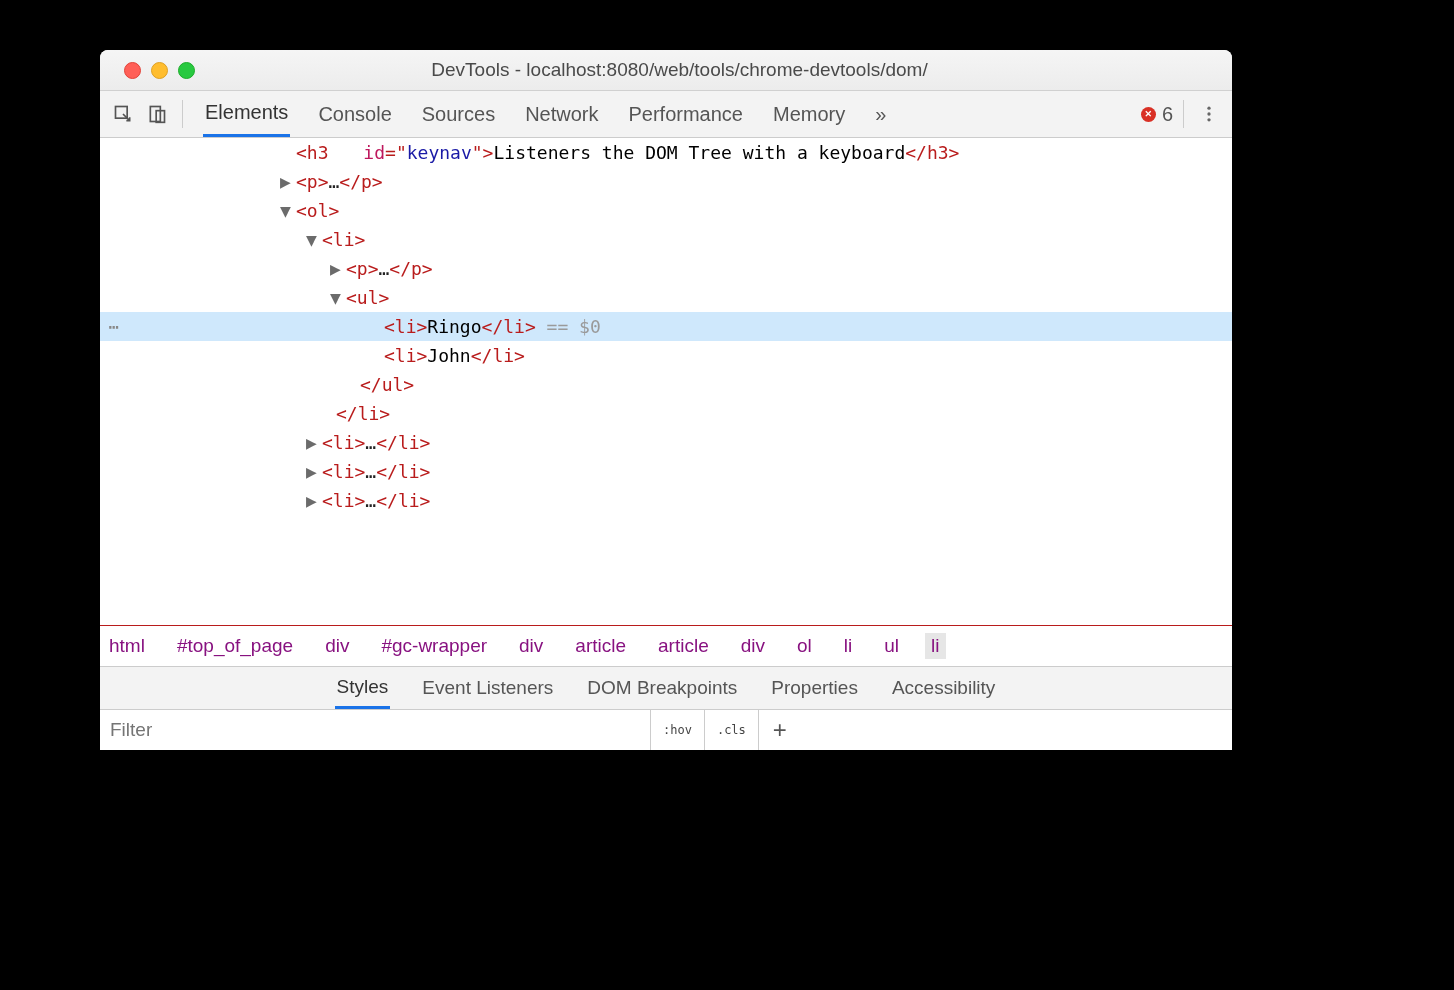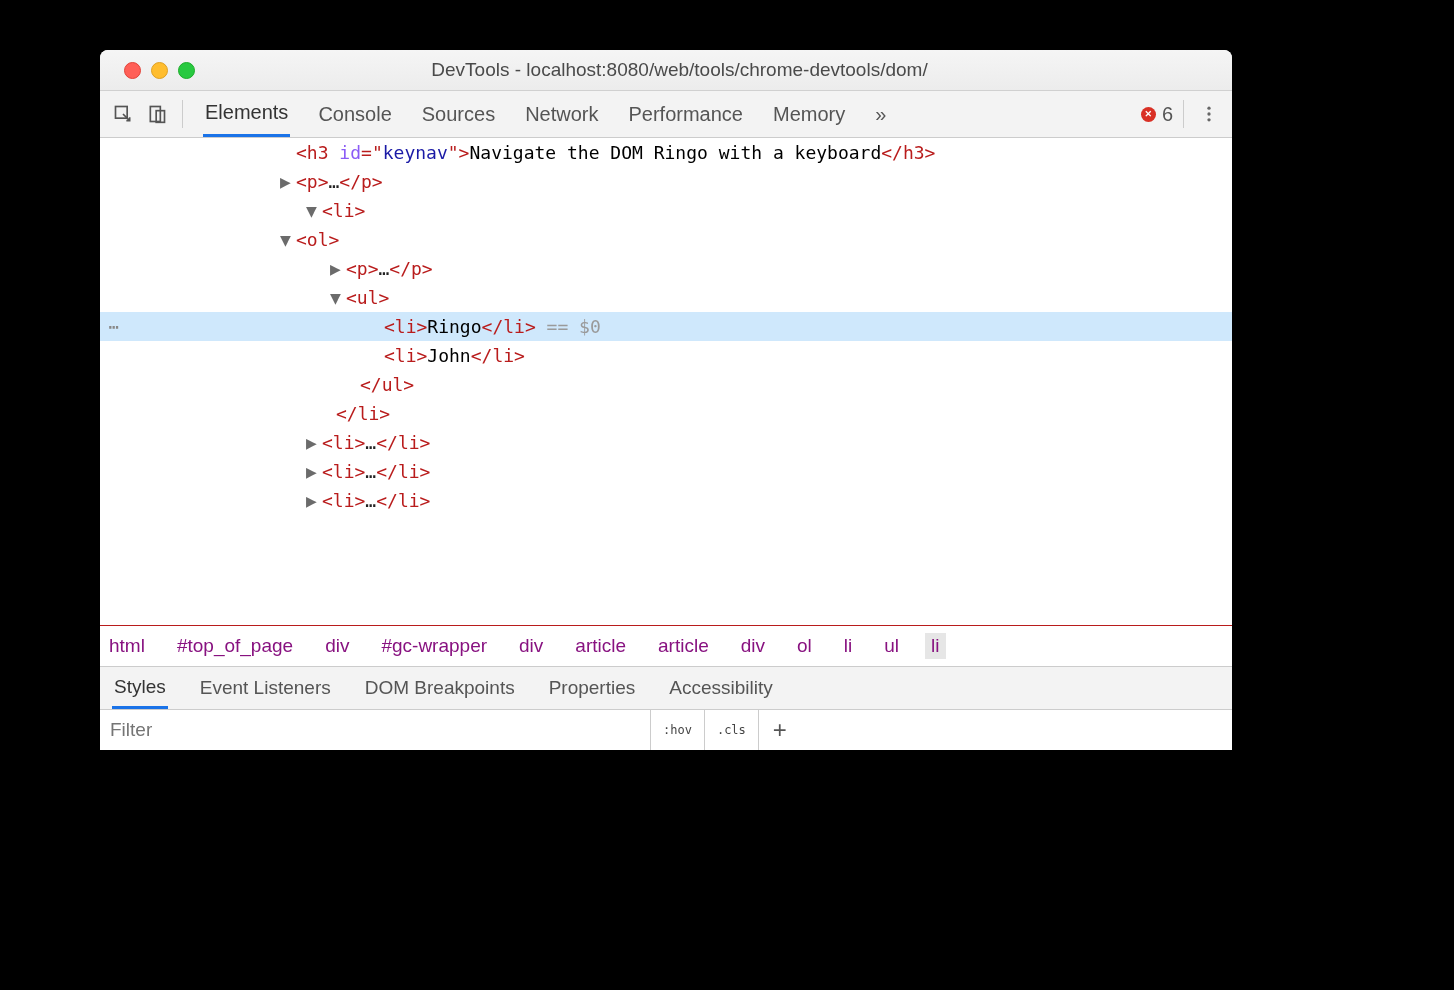--- a/index.html
+++ b/index.html
@@ -69,21 +69,21 @@
   line-height:29px;
   color:#222;
   position:relative;
 }
 .tree-row{white-space:nowrap;padding-left:0;}
 .tree-row.selected{background:#cfe8fc;}
 .gutter{display:inline-block;width:28px;text-align:center;color:#888;}
 .indent{display:inline-block;}
 .arrow{display:inline-block;width:14px;color:#6b6b6b;margin-right:2px;}
 .tag{color:#b91c1c;}
-.attr-name{color:#8b5cf6;}
+.attr-name{color:#be185d;margin-left:24px;}
 .attr-val{color:#1a1aa6;}
 .text{color:#000;}
 .hint{color:#9a9a9a;}
 .truncated{color:#222;}
 
 .crumb{
   height:40px;
   border-top:1px solid #b91c1c;
   display:flex;align-items:center;gap:4px;
   padding:0 3px;
@@ -97,20 +97,21 @@
 .crumb .sel{background:#e6e6e6;color:#881280;}
 
 .styletabs{
   height:42px;
   background:#f3f3f3;
   border-top:1px solid #ccc;
   display:flex;align-items:center;gap:30px;
   padding:0 12px;
   font-size:19px;color:#555;
   flex-shrink:0;
+  justify-content:center;
 }
 .styletab{padding:8px 2px;cursor:pointer;}
 .styletab.selected{color:#333;border-bottom:3px solid #1a73e8;}
 
 .filterrow{
   height:40px;
   border-top:1px solid #ccc;
   display:flex;align-items:stretch;
   flex-shrink:0;
 }
@@ -168,24 +169,24 @@
     <div class="icon-btn">
       <svg viewBox="0 0 24 24" fill="#666">
           <circle cx="12" cy="5" r="2"></circle>
           <circle cx="12" cy="12" r="2"></circle>
           <circle cx="12" cy="19" r="2"></circle>
         </svg>
     </div>
   </div>
 
   <div class="tree" id="tree">
-      <div class="tree-row"><span class="gutter"></span><span class="indent" style="width: 152px;"></span><span class="arrow"></span><span class="tag">&lt;h3 </span><span class="attr-name">id</span><span class="tag">="</span><span class="attr-val">keynav</span><span class="tag">"&gt;</span><span class="text">Navigate the DOM Ringo with a keyboard</span><span class="tag">&lt;/h3&gt;</span></div>
+      <div class="tree-row"><span class="gutter"></span><span class="indent" style="width: 152px;"></span><span class="arrow"></span><span class="tag">&lt;h3 </span><span class="attr-name">id</span><span class="tag">="</span><span class="attr-val">keynav</span><span class="tag">"&gt;</span><span class="text">Listeners the DOM Tree with a keyboard</span><span class="tag">&lt;/h3&gt;</span></div>
       <div class="tree-row"><span class="gutter"></span><span class="indent" style="width: 152px;"></span><span class="arrow">▶</span><span class="tag">&lt;p&gt;</span><span class="truncated">…</span><span class="tag">&lt;/p&gt;</span></div>
+      <div class="tree-row"><span class="gutter"></span><span class="indent" style="width: 152px;"></span><span class="arrow">▼</span><span class="tag">&lt;ol&gt;</span></div>
       <div class="tree-row"><span class="gutter"></span><span class="indent" style="width: 178px;"></span><span class="arrow">▼</span><span class="tag">&lt;li&gt;</span></div>
-      <div class="tree-row"><span class="gutter"></span><span class="indent" style="width: 152px;"></span><span class="arrow">▼</span><span class="tag">&lt;ol&gt;</span></div>
       <div class="tree-row"><span class="gutter"></span><span class="indent" style="width: 202px;"></span><span class="arrow">▶</span><span class="tag">&lt;p&gt;</span><span class="truncated">…</span><span class="tag">&lt;/p&gt;</span></div>
       <div class="tree-row"><span class="gutter"></span><span class="indent" style="width: 202px;"></span><span class="arrow">▼</span><span class="tag">&lt;ul&gt;</span></div>
       <div class="tree-row selected"><span class="gutter">⋯</span><span class="indent" style="width: 240px;"></span><span class="arrow"></span><span class="tag">&lt;li&gt;</span><span class="text">Ringo</span><span class="tag">&lt;/li&gt;</span><span class="hint"> == $0</span></div>
       <div class="tree-row"><span class="gutter"></span><span class="indent" style="width: 240px;"></span><span class="arrow"></span><span class="tag">&lt;li&gt;</span><span class="text">John</span><span class="tag">&lt;/li&gt;</span></div>
       <div class="tree-row"><span class="gutter"></span><span class="indent" style="width: 216px;"></span><span class="arrow"></span><span class="tag">&lt;/ul&gt;</span></div>
       <div class="tree-row"><span class="gutter"></span><span class="indent" style="width: 192px;"></span><span class="arrow"></span><span class="tag">&lt;/li&gt;</span></div>
       <div class="tree-row"><span class="gutter"></span><span class="indent" style="width: 178px;"></span><span class="arrow">▶</span><span class="tag">&lt;li&gt;</span><span class="truncated">…</span><span class="tag">&lt;/li&gt;</span></div>
       <div class="tree-row"><span class="gutter"></span><span class="indent" style="width: 178px;"></span><span class="arrow">▶</span><span class="tag">&lt;li&gt;</span><span class="truncated">…</span><span class="tag">&lt;/li&gt;</span></div>
       <div class="tree-row"><span class="gutter"></span><span class="indent" style="width: 178px;"></span><span class="arrow">▶</span><span class="tag">&lt;li&gt;</span><span class="truncated">…</span><span class="tag">&lt;/li&gt;</span></div>
     </div>

